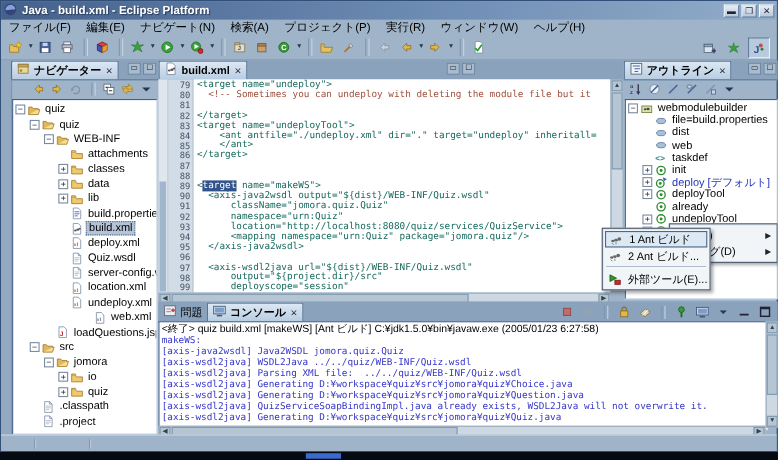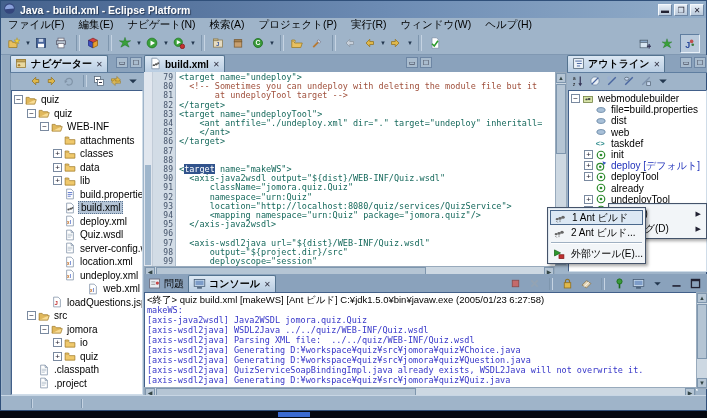--- a/index.html
+++ b/index.html
@@ -530,21 +530,21 @@
               <span class="exp-sp"></span>
               <span class="tree-ic">
                 <svg viewBox="0 0 16 16">
                   <path d="M3.5 1.5h6l3 3v10h-9z" fill="#fff" stroke="#7d8fa5"></path>
                   <text x="4" y="12" font-size="6" fill="#c06a20" font-weight="bold">x</text>
                   <text x="8" y="12" font-size="6" fill="#3a5ac0" font-weight="bold">l</text>
                 </svg>
               </span>
               <span class="tree-lb">undeploy.xml</span>
             </div>
-            <div class="tree-row" style="padding-left: 31px; justify-content: flex-end;">
+            <div class="tree-row" style="padding-left: 62px;">
               <span class="exp-sp"></span>
               <span class="tree-ic">
                 <svg viewBox="0 0 16 16">
                   <path d="M3.5 1.5h6l3 3v10h-9z" fill="#fff" stroke="#7d8fa5"></path>
                   <text x="4" y="12" font-size="6" fill="#c06a20" font-weight="bold">x</text>
                   <text x="8" y="12" font-size="6" fill="#3a5ac0" font-weight="bold">l</text>
                 </svg>
               </span>
               <span class="tree-lb">web.xml</span>
             </div>
@@ -671,23 +671,20 @@
           <div class="lnum" style="top: 175.8px;">98</div>
           <div class="lnum" style="top: 185px;">99</div>
         </div>
     <div class="ed-code" id="ed-code">
           <div class="crow" style="top: 1px;">
             <span class="ctext" style="padding-left: 3px;"><span class="tk-c">&lt;target name="undeploy"&gt;</span></span>
           </div>
           <div class="crow" style="top: 10.2px;">
             <span class="ctext" style="padding-left: 3px;"><span class="tk-m">  &lt;!-- Sometimes you can undeploy with deleting the module file but it</span></span>
           </div>
-          <div class="crow" style="top: 19.4px;">
-            <span class="ctext" style="padding-left: 3px;"><span class="tk-m">       at undeployTool target --&gt;</span></span>
-          </div>
           <div class="crow" style="top: 28.6px;">
             <span class="ctext" style="padding-left: 3px;"><span class="tk-c">&lt;/target&gt;</span></span>
           </div>
           <div class="crow" style="top: 37.8px;">
             <span class="ctext" style="padding-left: 3px;"><span class="tk-c">&lt;target name="undeployTool"&gt;</span></span>
           </div>
           <div class="crow" style="top: 47px;">
             <span class="ctext" style="padding-left: 3px;"><span class="tk-c">    &lt;ant antfile="./undeploy.xml" dir="." target="undeploy" inheritall=</span></span>
           </div>
           <div class="crow" style="top: 56.2px;">

